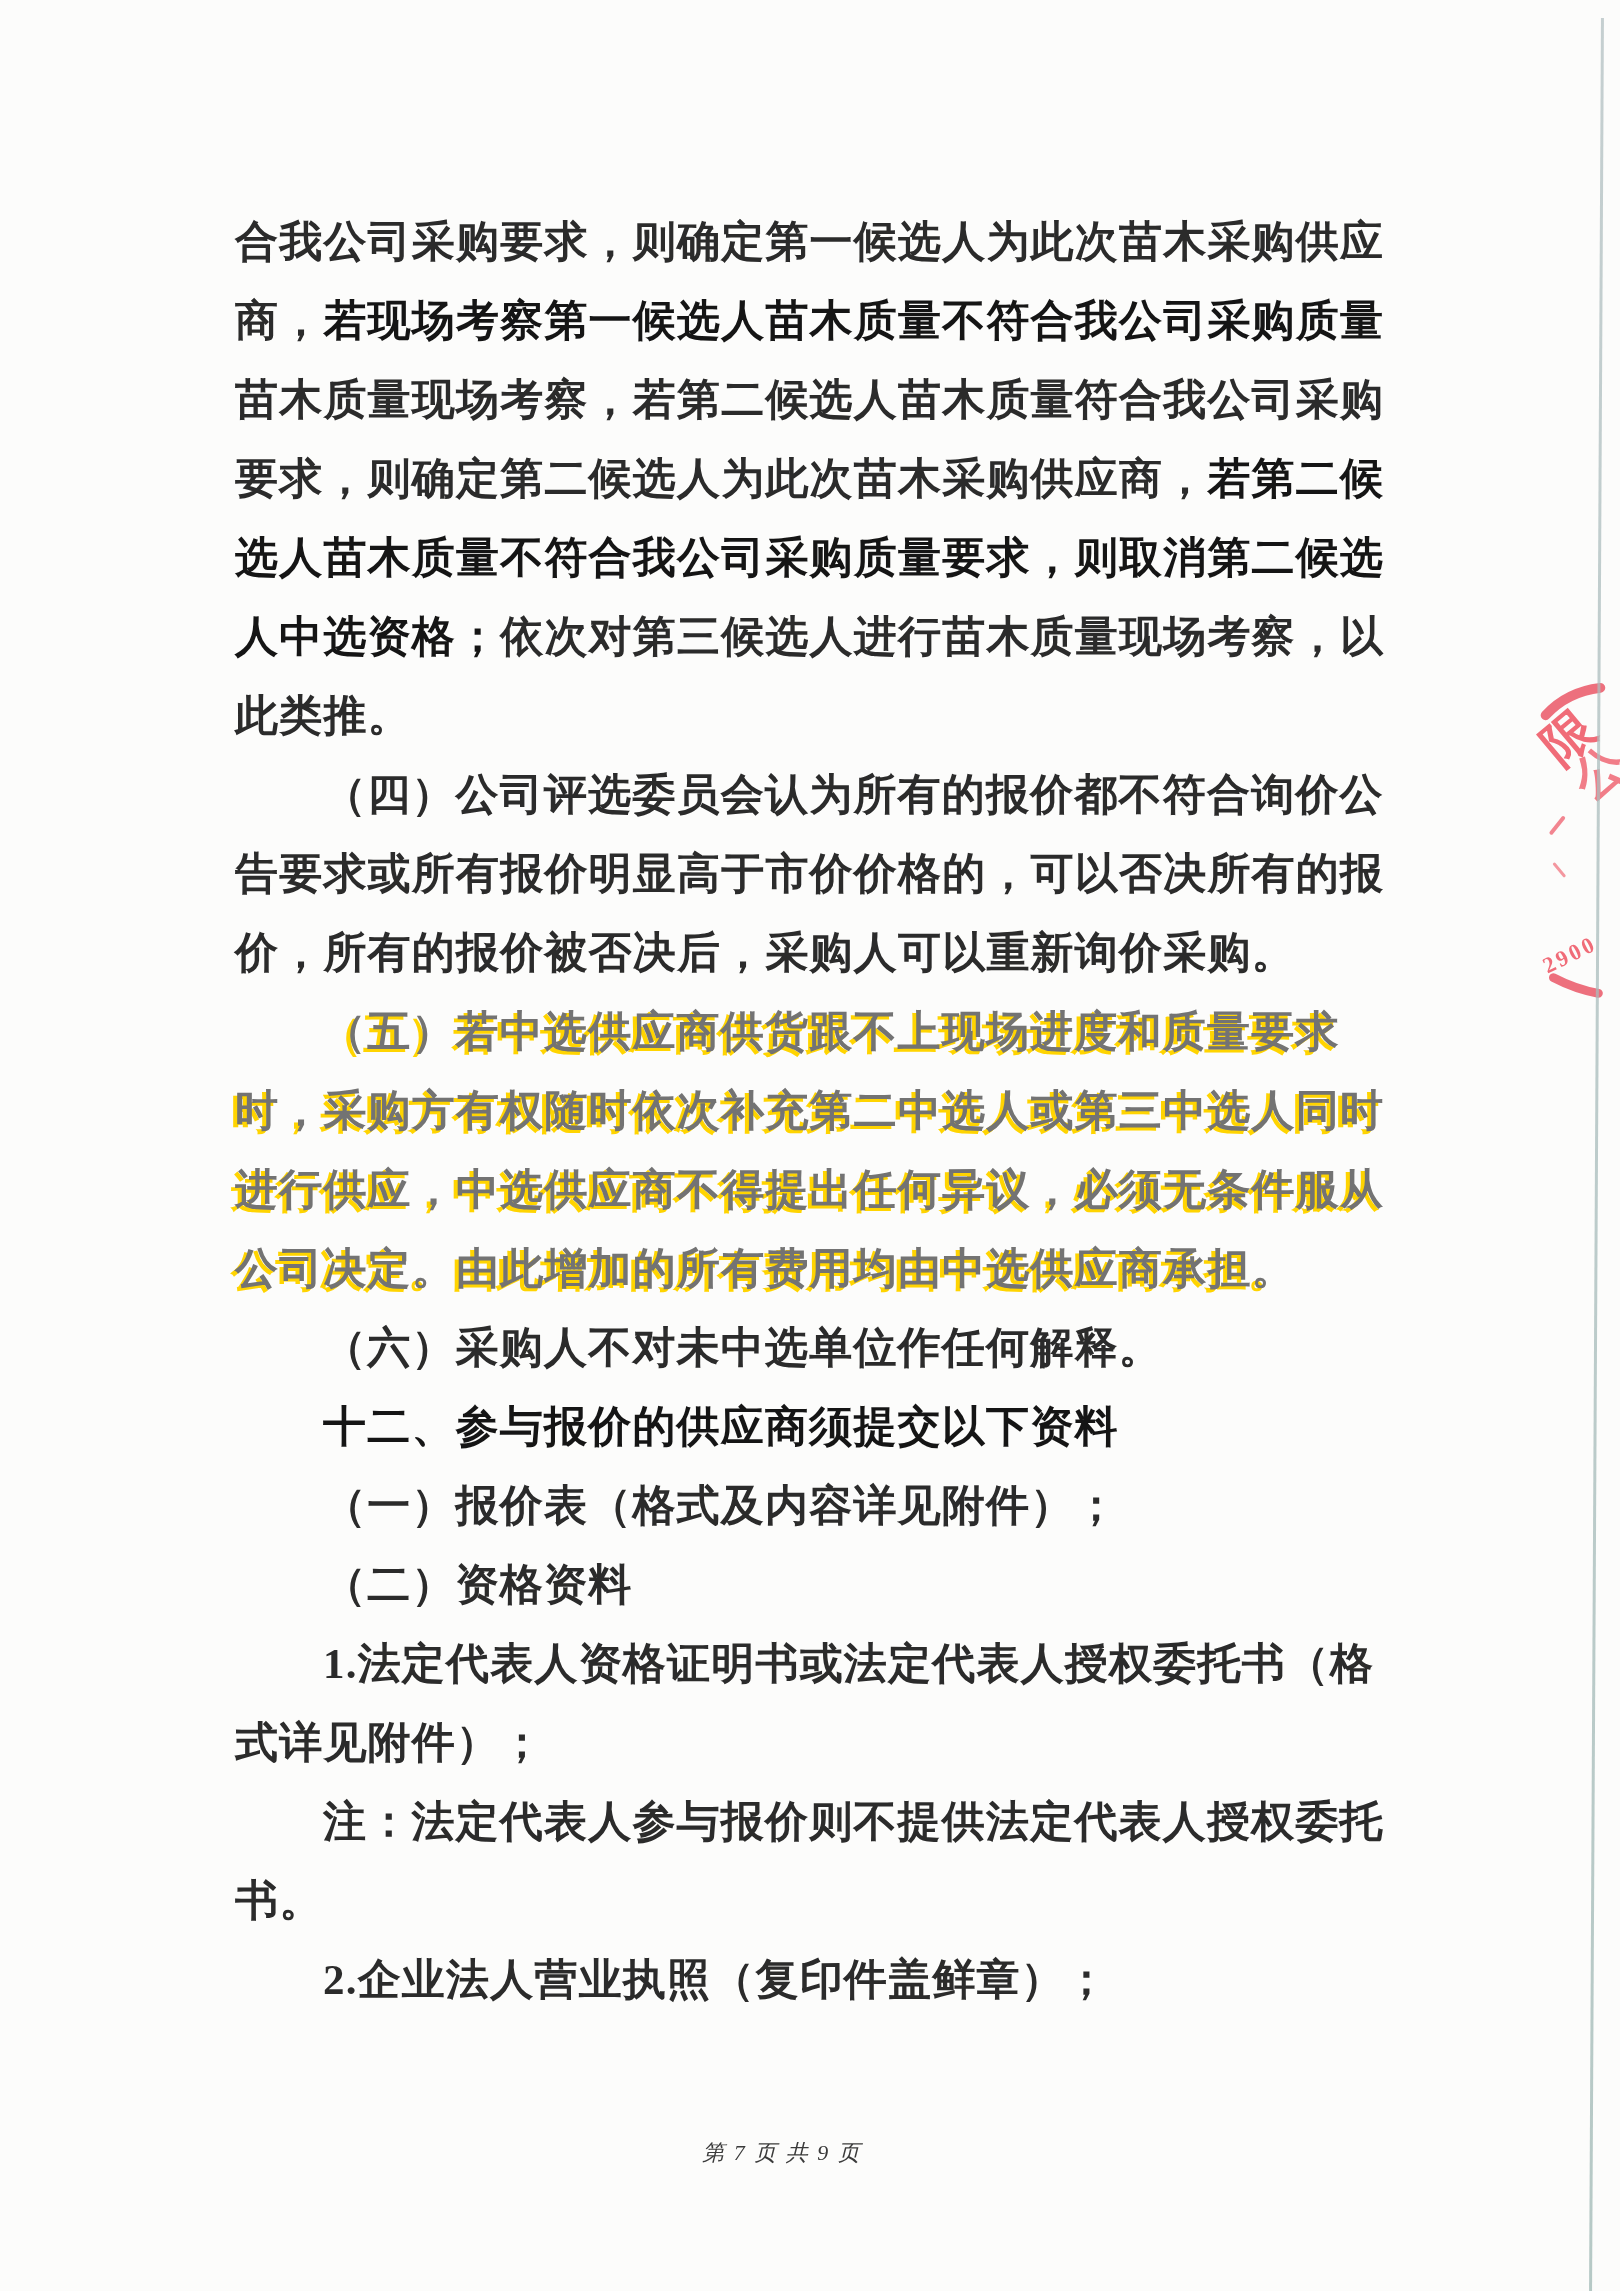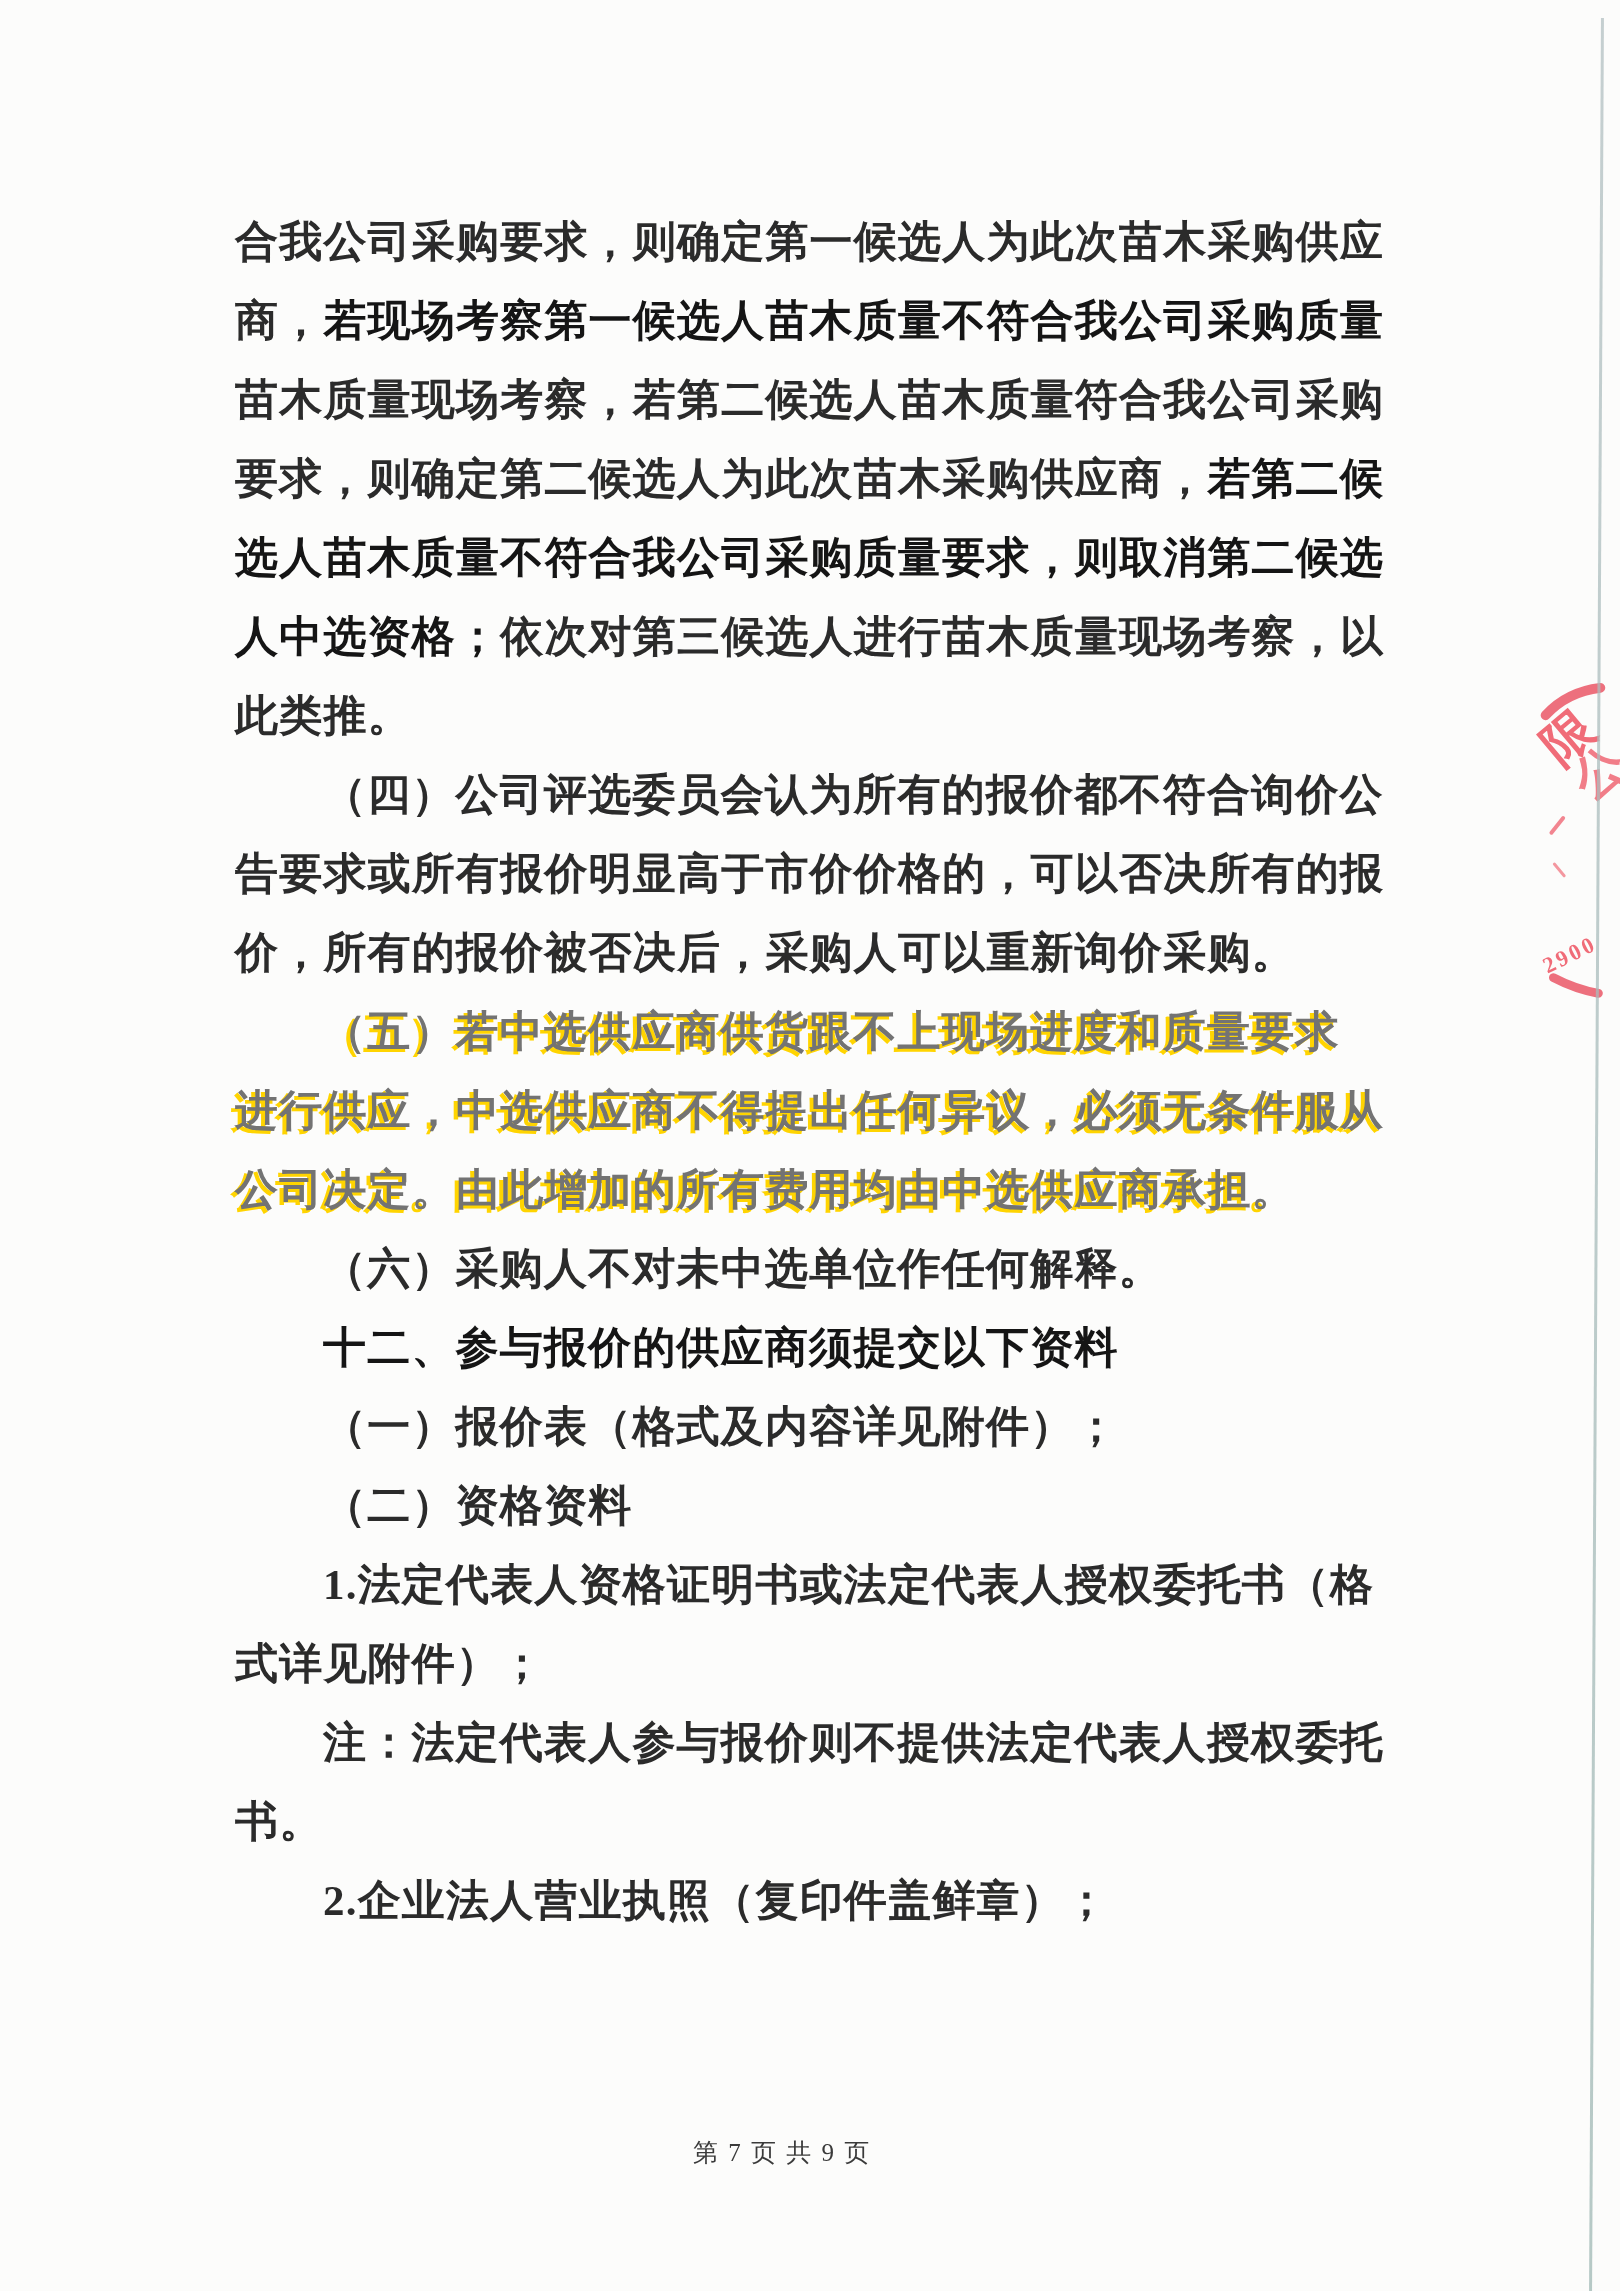--- a/index.html
+++ b/index.html
@@ -28,23 +28,24 @@
   .highlight{
     font-weight:700;
     color:#737373;
     text-shadow:-3.9px 2.9px 0 #ffd400;
   }
   .footer{
     position:absolute;
     left:235px;top:2133px;width:1094px;height:39px;
     line-height:39px;
     text-align:center;
-    font-size:25px;
+    font-size:22px;
     letter-spacing:2px;
     color:#3a3a3a;
+    font-style:italic;
   }
   .seal{
     position:absolute;
     left:1522px;top:586px;
     width:98px;height:421px;
   }
   .seal text{
     font-family:"Liberation Serif","DejaVu Serif",serif;
     font-weight:700;
   }
@@ -67,20 +68,21 @@
       <div class="line"><span class="normal">商，</span><span class="bold">若现场考察第一候选人苗木质量不符合我公司采购质量</span></div>
       <div class="line"><span class="normal">苗木质量现场考察，若第二候选人苗木质量符合我公司采购</span></div>
       <div class="line"><span class="normal">要求，则确定第二候选人为此次苗木采购供应商，</span><span class="bold">若第二候</span></div>
       <div class="line"><span class="bold">选人苗木质量不符合我公司采购质量要求，则取消第二候选</span></div>
       <div class="line"><span class="bold">人中选资格；</span><span class="normal">依次对第三候选人进行苗木质量现场考察，以</span></div>
       <div class="line"><span class="normal">此类推。</span></div>
       <div class="line indent"><span class="normal">（四）公司评选委员会认为所有的报价都不符合询价公</span></div>
       <div class="line"><span class="normal">告要求或所有报价明显高于市价价格的，可以否决所有的报</span></div>
       <div class="line"><span class="normal">价，所有的报价被否决后，采购人可以重新询价采购。</span></div>
       <div class="line indent"><span class="highlight">（五）若中选供应商供货跟不上现场进度和质量要求</span></div>
+      <div class="line"><span class="highlight">时，采购方有权随时依次补充第二中选人或第三中选人同时</span></div>
       <div class="line"><span class="highlight">进行供应，中选供应商不得提出任何异议，必须无条件服从</span></div>
       <div class="line"><span class="highlight">公司决定。由此增加的所有费用均由中选供应商承担。</span></div>
       <div class="line indent"><span class="normal">（六）采购人不对未中选单位作任何解释。</span></div>
       <div class="line indent"><span class="bold">十二、参与报价的供应商须提交以下资料</span></div>
       <div class="line indent"><span class="normal">（一）报价表（格式及内容详见附件）；</span></div>
       <div class="line indent"><span class="normal">（二）资格资料</span></div>
       <div class="line indent"><span class="normal">1.法定代表人资格证明书或法定代表人授权委托书（格</span></div>
       <div class="line"><span class="normal">式详见附件）；</span></div>
       <div class="line indent"><span class="normal">注：法定代表人参与报价则不提供法定代表人授权委托</span></div>
       <div class="line"><span class="normal">书。</span></div>

